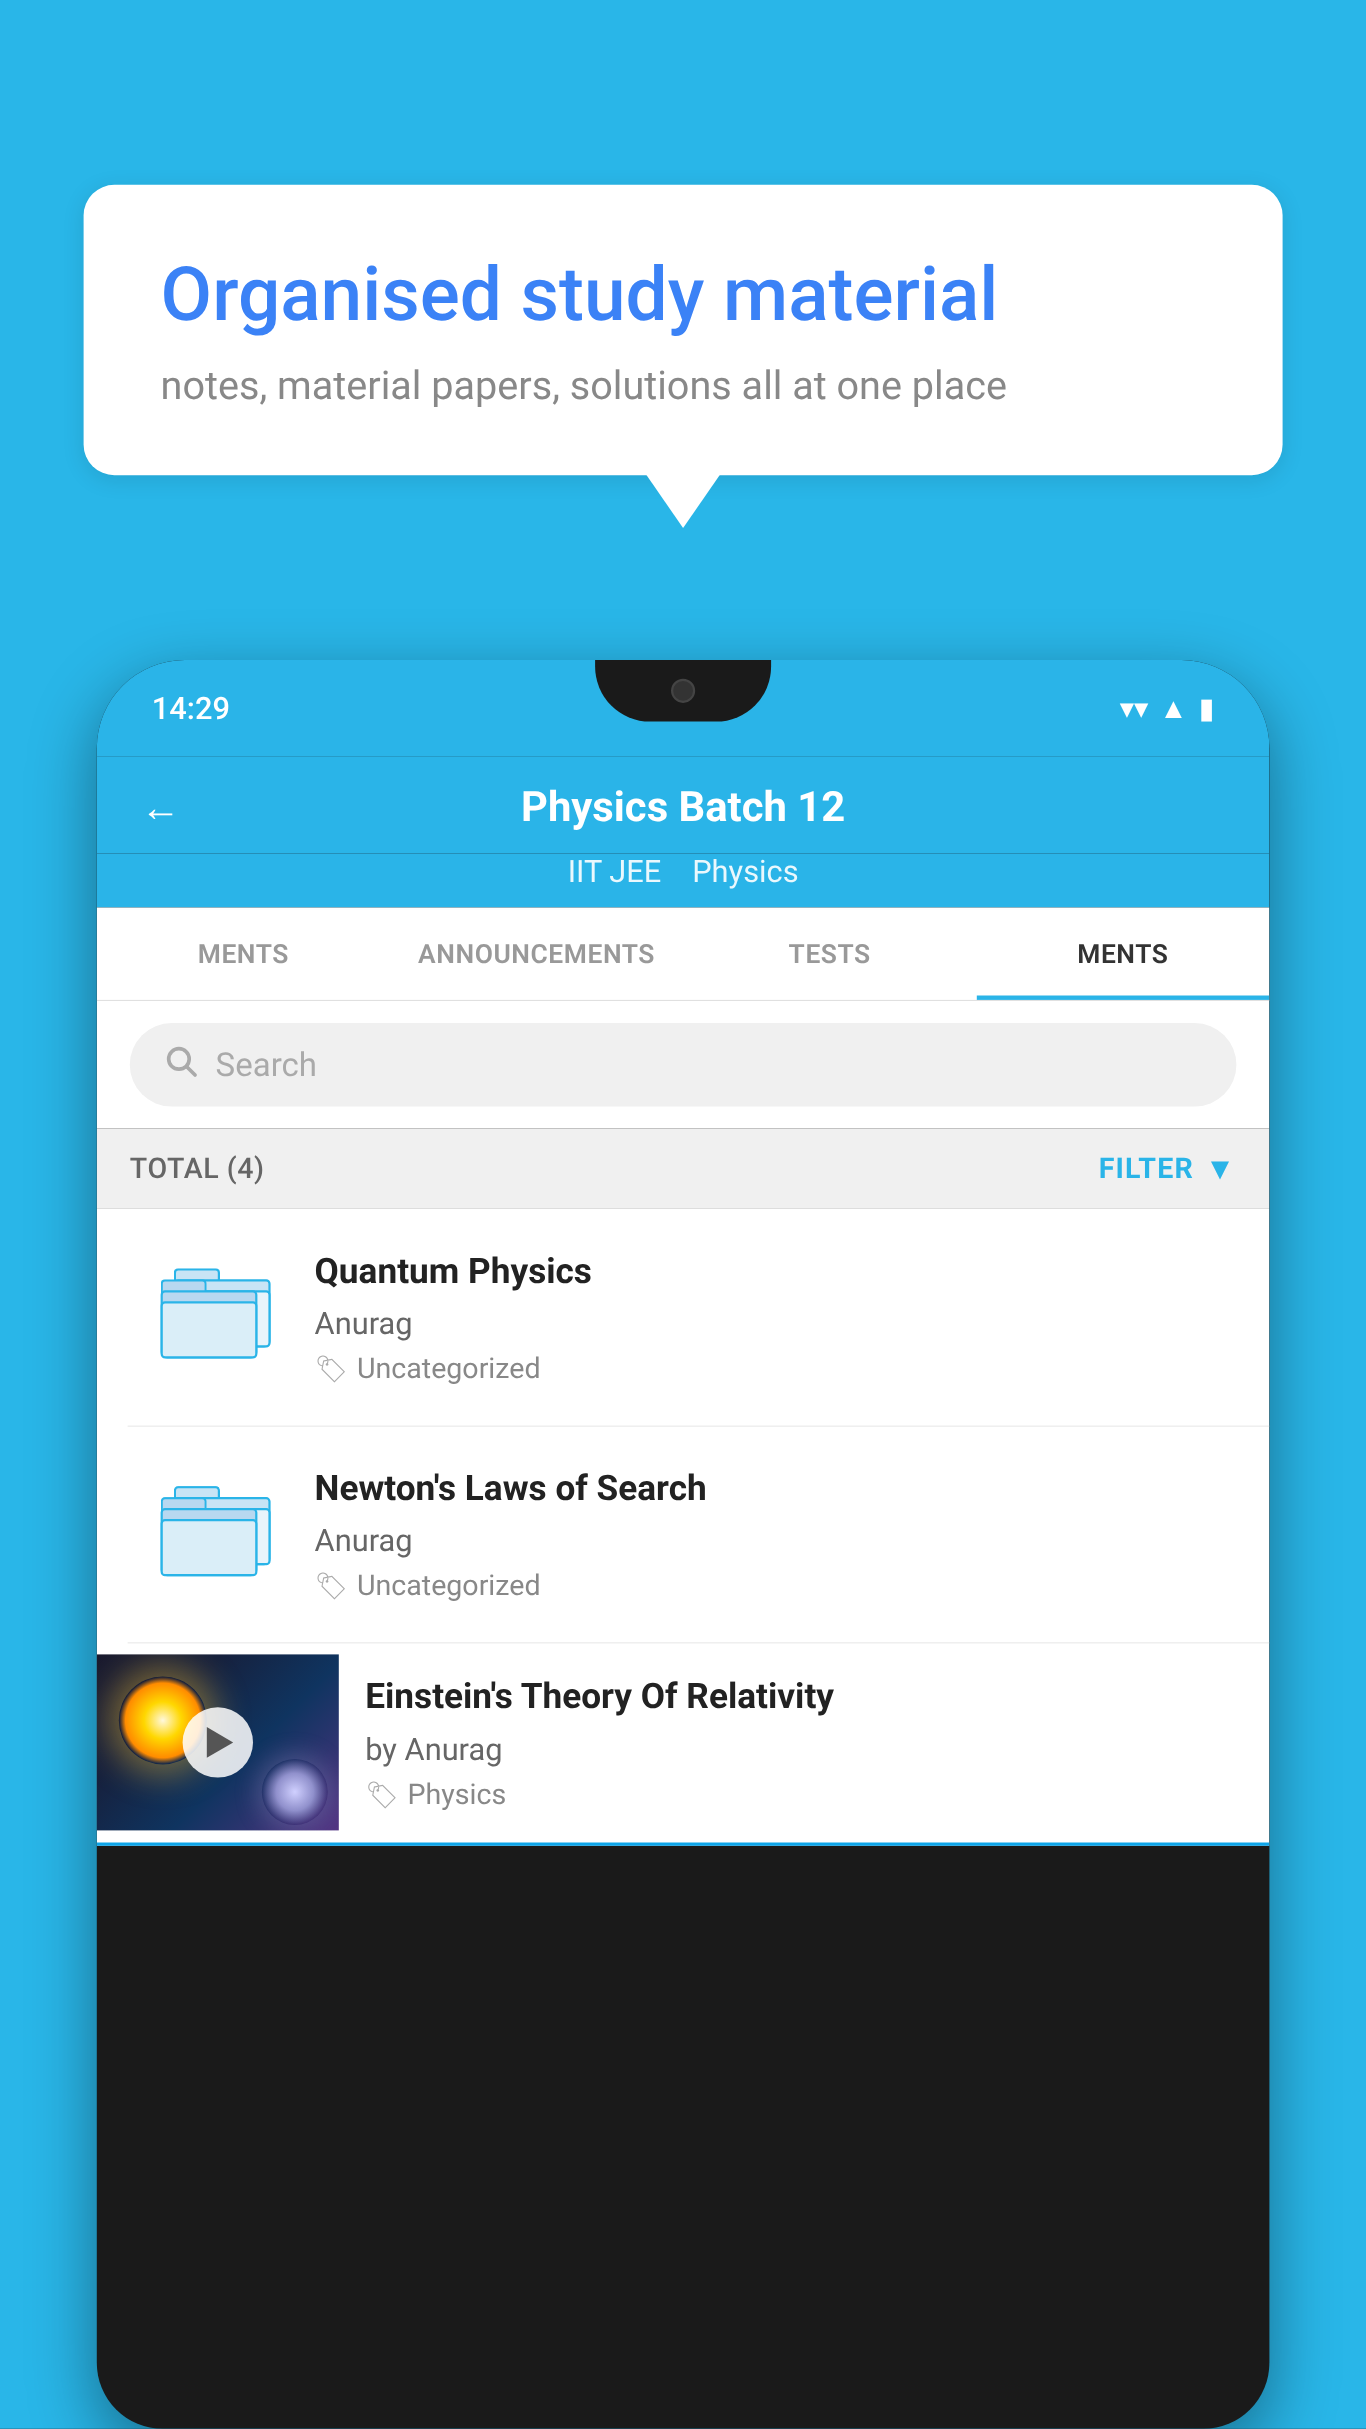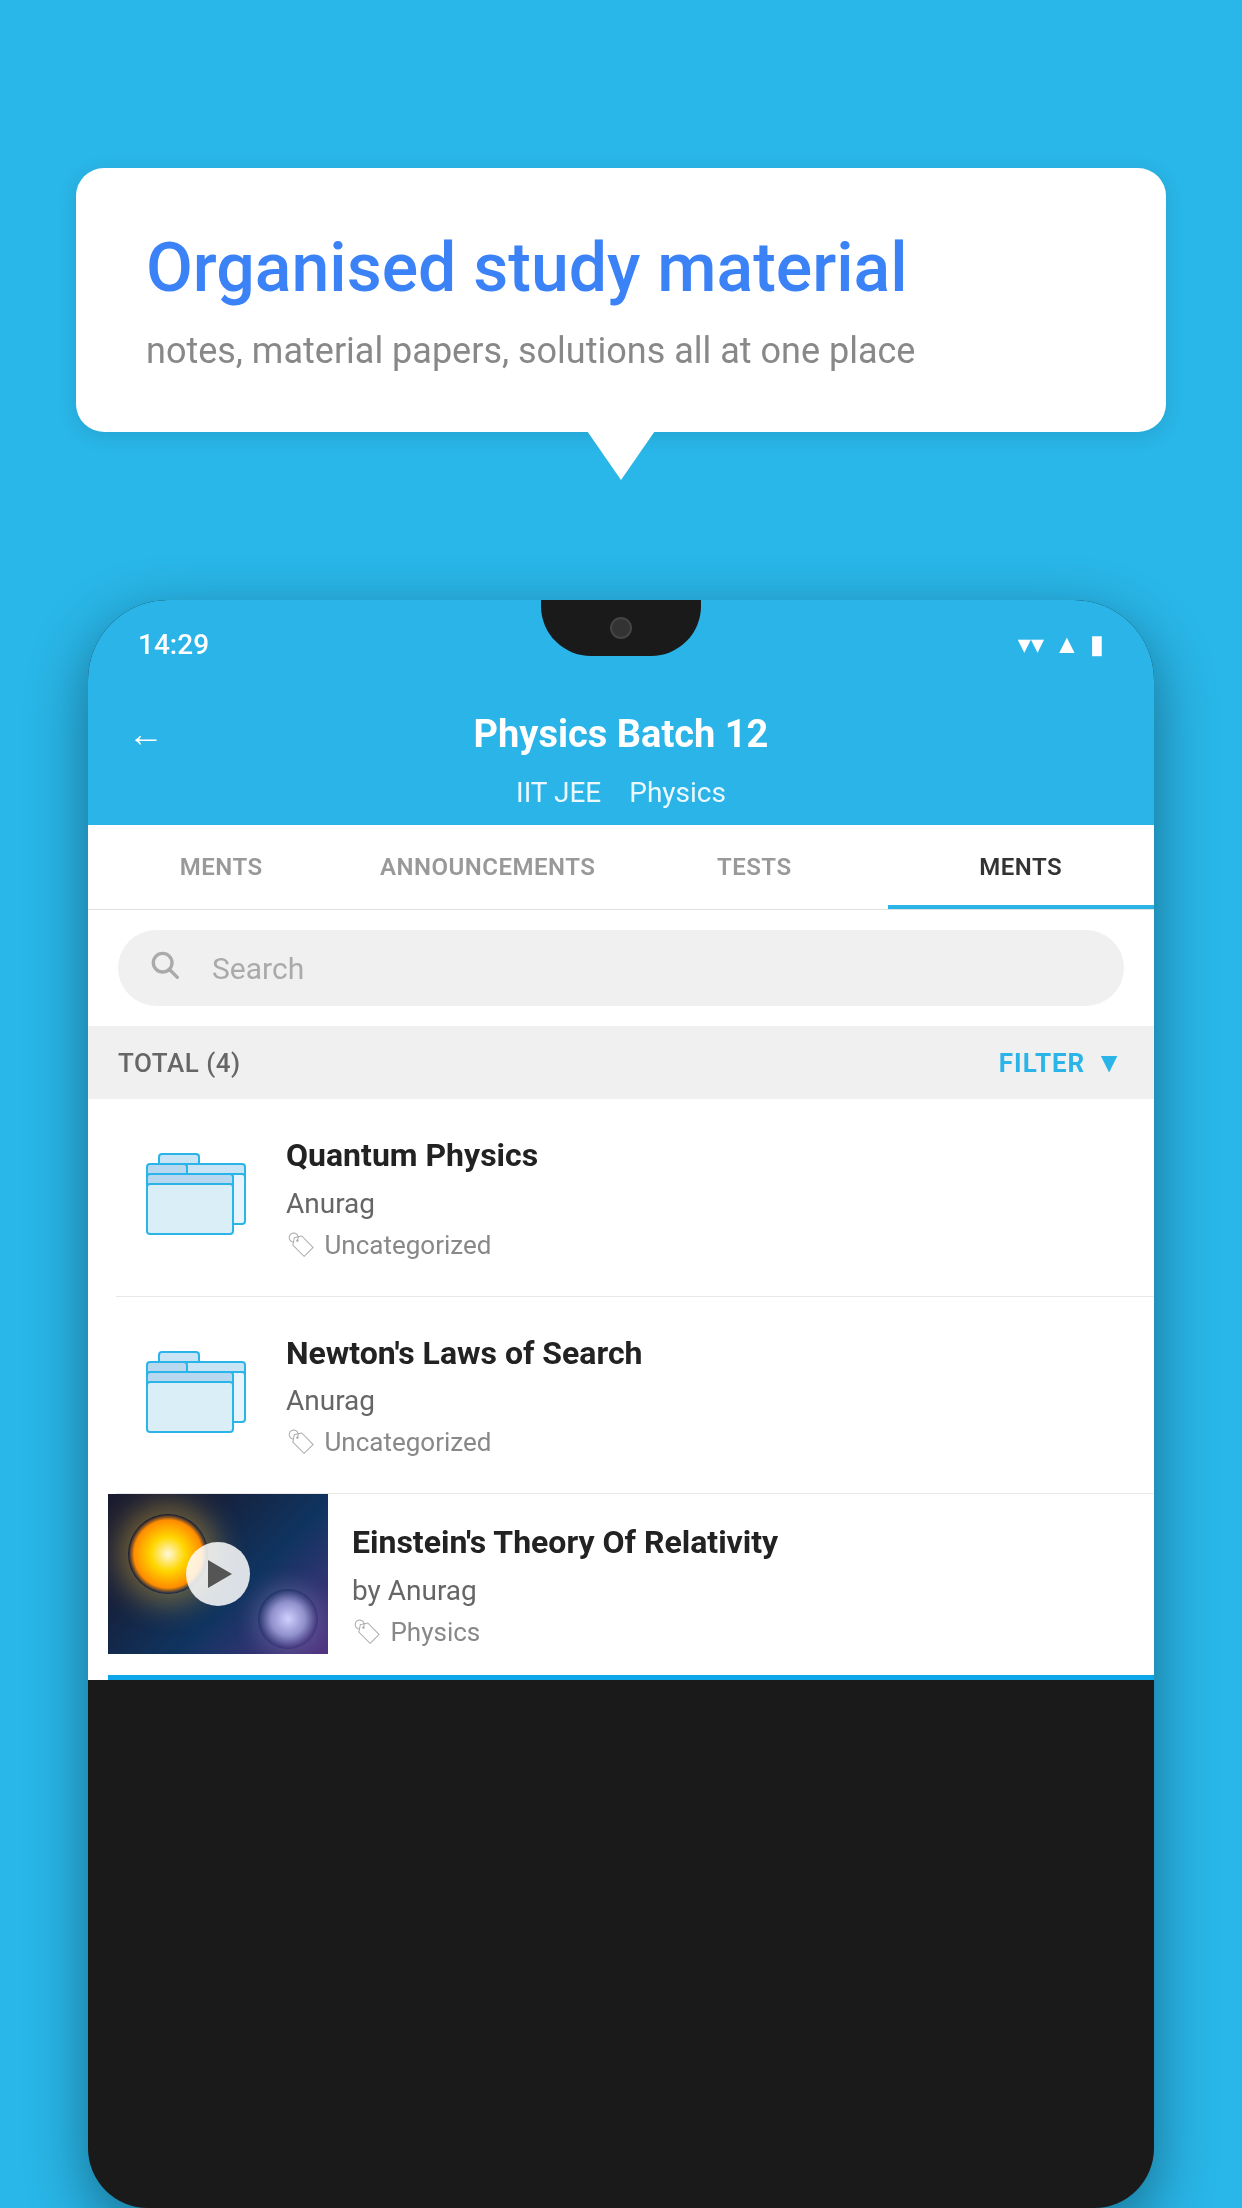--- a/index.html
+++ b/index.html
@@ -197,21 +197,21 @@
       background: white;
       padding: 20px 30px;
     }
 
     .search-bar {
       background: #f0f0f0;
       border-radius: 40px;
       padding: 18px 30px;
       display: flex;
       align-items: center;
-      gap: 32px;
+      gap: 16px;
     }
 
     .search-icon-svg {
       color: #aaa;
       font-size: 32px;
     }
 
     .search-text {
       color: #aaa;
       font-size: 30px;
@@ -355,24 +355,23 @@
     }
 
     .tag-icon {
       font-size: 24px;
       color: #aaa;
     }
 
     
     .video-item-einstein {
       display: flex;
-      align-items: flex-start;
+      align-items: center;
       padding: 0;
-      border-bottom: 5px solid #0ea5e9;
-      margin-left: 20px;
+      border-bottom: 3px solid #0ea5e9;
     }
 
     .einstein-thumb {
       width: 220px;
       height: 160px;
       background: linear-gradient(135deg, #1a1a2e 0%, #16213e 30%, #0f3460 60%, #533483 100%);
       flex-shrink: 0;
       position: relative;
       display: flex;
       align-items: center;

